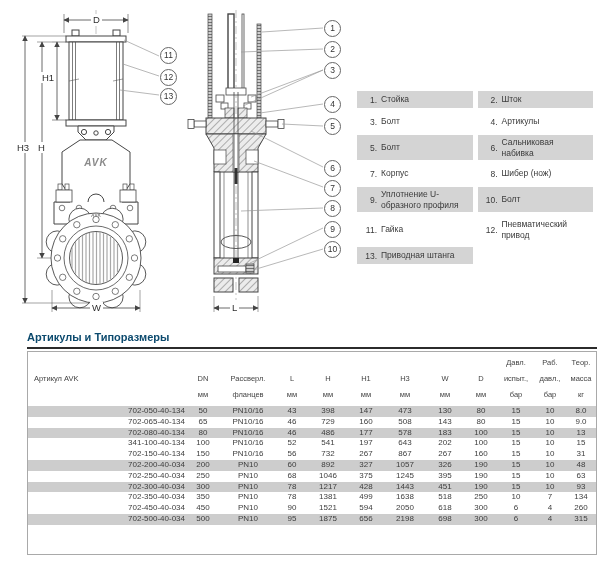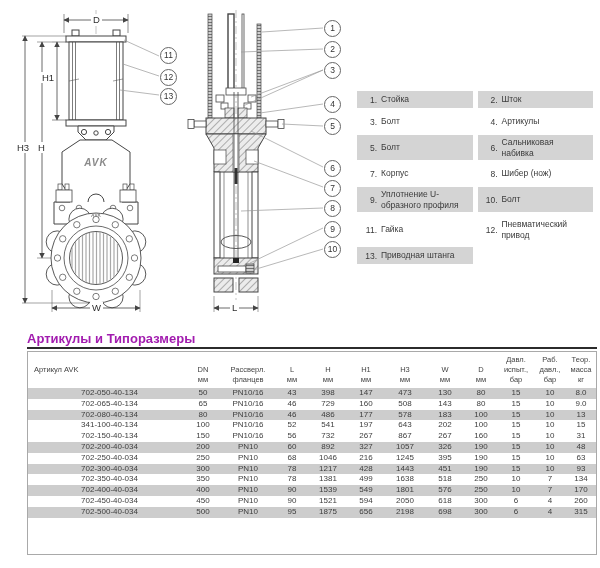--- a/index.html
+++ b/index.html
@@ -17,30 +17,30 @@
 
   
   .parts-list{position:absolute;left:357px;top:91px;width:236px;display:grid;
               grid-template-columns:1fr 1fr;column-gap:5px;row-gap:5px;font-size:8.5px;color:#3a3a3a;}
   .pl-item{display:flex;align-items:center;padding:2px 5px;min-height:13px;}
   .pl-item.shade{background:#d4d4d4;}
   .pl-num{width:15px;text-align:right;margin-right:4px;flex-shrink:0;}
   .pl-label{flex:1;line-height:10.5px;}
 
   
-  .tbl-title{position:absolute;left:27px;top:331px;font-size:13px;font-weight:bold;color:#a21caf;}
+  .tbl-title{position:absolute;left:27px;top:331px;font-size:11px;font-weight:bold;color:#0c4a6e;}
   .tbl-rule{position:absolute;left:27px;top:347px;width:570px;height:2px;background:#2b2b2b;}
   .tbl-box{position:absolute;left:27px;top:351px;width:570px;height:204px;border:1px solid #a9a9a9;box-sizing:border-box;background:#fff;}
   table.size{border-collapse:collapse;table-layout:fixed;width:568px;}
-  table.size th{font-weight:normal;font-size:7.5px;line-height:10px;color:#444;text-align:center;
+  table.size th{font-weight:normal;font-size:7.5px;line-height:16px;color:#444;text-align:center;
                 vertical-align:bottom;white-space:pre-line;padding:3px 1px 3px 1px;}
   table.size th.art{text-align:left;vertical-align:middle;padding-left:6px;}
   table.size td{font-size:8px;line-height:10.8px;height:10.8px;padding:0 1px;text-align:center;color:#3d3d3d;
                 white-space:nowrap;overflow:hidden;}
-  table.size td.art{text-align:center;padding-left:6px;}
+  table.size td.art{text-align:right;padding-left:6px;}
   table.size tr.odd{background:#cdcdcd;}
 </style>
 </head>
 <body>
 
 <svg class="abs" style="left:0;top:0" width="600" height="330" viewBox="0 0 600 330">
   <defs>
     <marker id="ar" viewBox="0 0 10 10" refX="9" refY="5" markerWidth="7" markerHeight="7" orient="auto-start-reverse">
       <path d="M0,0 L10,5 L0,10 z" fill="#444"></path>
     </marker>
@@ -442,21 +442,21 @@
           <td>15</td>
           <td>10</td>
           <td>48</td>
         </tr>
         <tr class="even">
           <td class="art">702-250-40-034</td>
           <td>250</td>
           <td>PN10</td>
           <td>68</td>
           <td>1046</td>
-          <td>216</td>
+          <td>375</td>
           <td>1245</td>
           <td>395</td>
           <td>190</td>
           <td>15</td>
           <td>10</td>
           <td>63</td>
         </tr>
         <tr class="odd">
           <td class="art">702-300-40-034</td>
           <td>300</td>
@@ -477,34 +477,20 @@
           <td>PN10</td>
           <td>78</td>
           <td>1381</td>
           <td>499</td>
           <td>1638</td>
           <td>518</td>
           <td>250</td>
           <td>10</td>
           <td>7</td>
           <td>134</td>
-        </tr>
-        <tr class="odd">
-          <td class="art">702-400-40-034</td>
-          <td>400</td>
-          <td>PN10</td>
-          <td>90</td>
-          <td>1539</td>
-          <td>549</td>
-          <td>1801</td>
-          <td>576</td>
-          <td>250</td>
-          <td>10</td>
-          <td>7</td>
-          <td>170</td>
         </tr>
         <tr class="even">
           <td class="art">702-450-40-034</td>
           <td>450</td>
           <td>PN10</td>
           <td>90</td>
           <td>1521</td>
           <td>594</td>
           <td>2050</td>
           <td>618</td>

